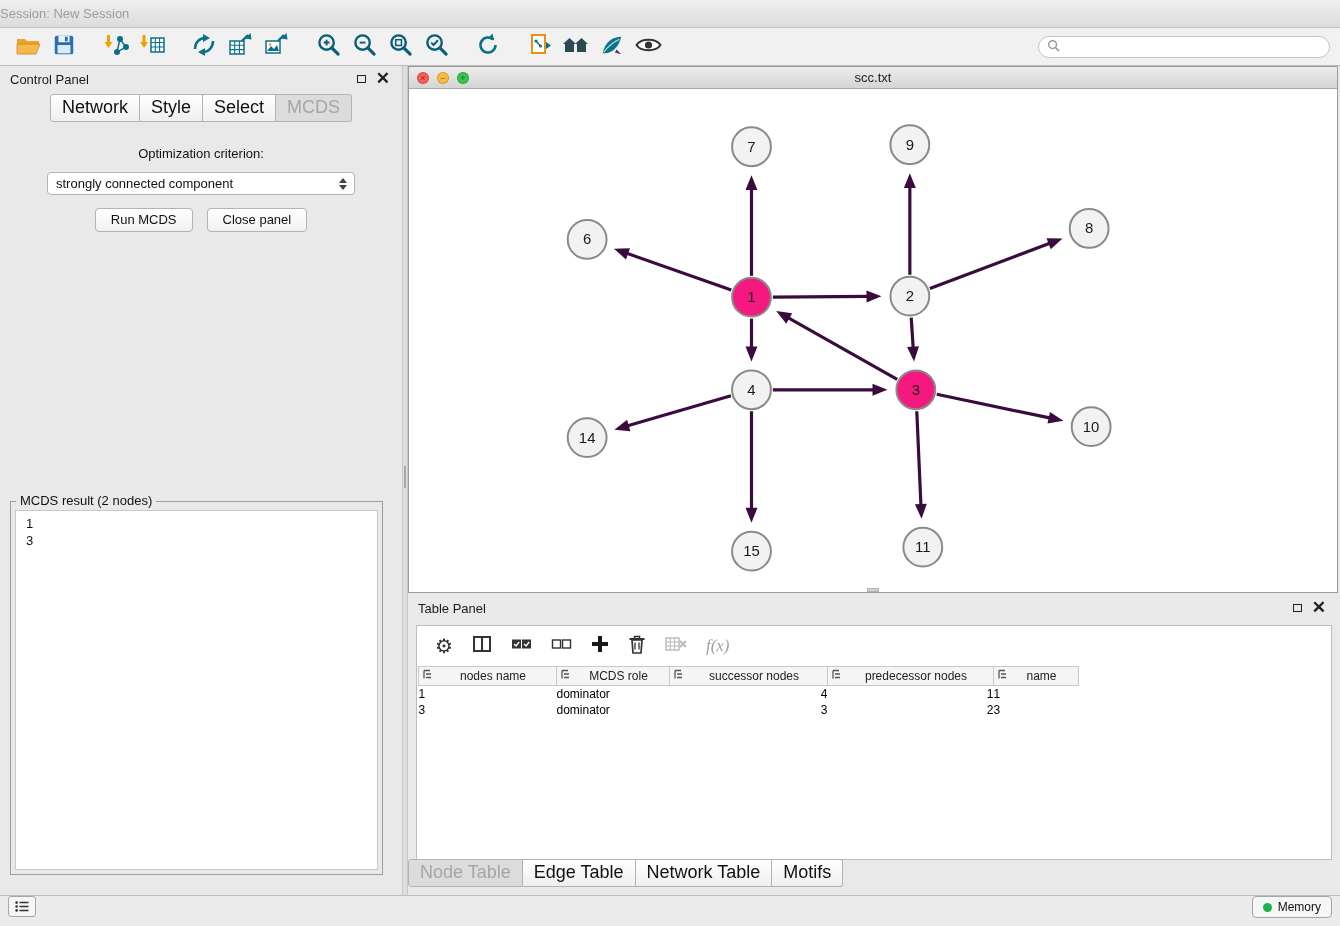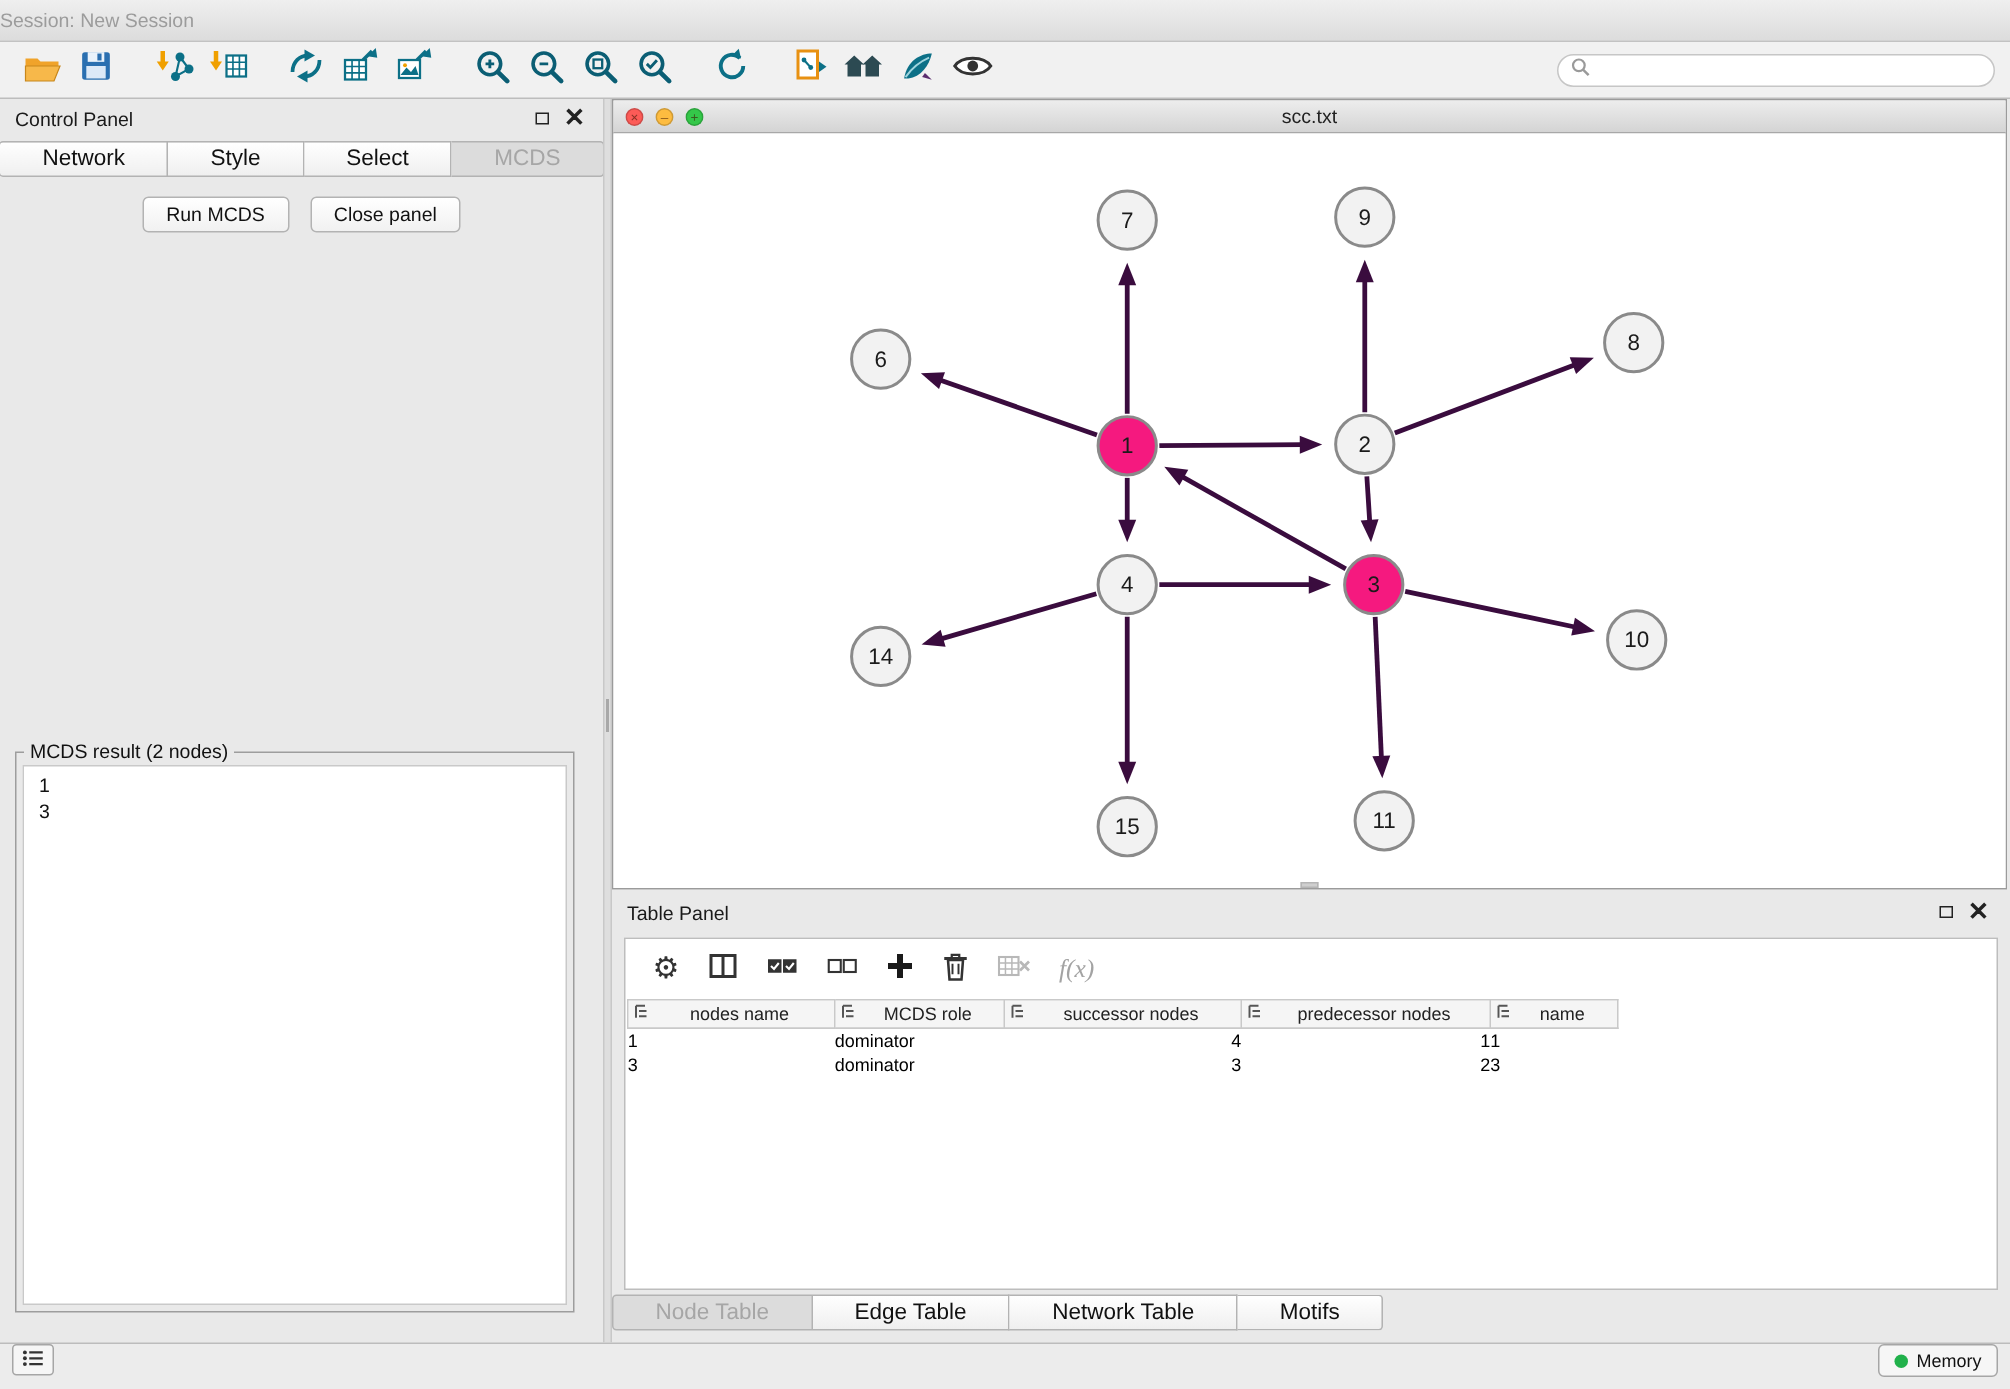--- a/index.html
+++ b/index.html
@@ -25,21 +25,21 @@
     font-family:"Liberation Sans",sans-serif; }
 
   
   .control-panel { position:absolute; top:66px; left:0; width:402px; bottom:31px; background:#e9e9e9; }
   .panel-header { height:26px; display:flex; align-items:center; padding:0 12px 0 10px; }
   .panel-title { font-size:13px; color:#1a1a1a; }
   .panel-header-icons { margin-left:auto; display:flex; gap:10px; align-items:center; }
   .float-box { width:9px; height:8px; border:1.5px solid #222; background:transparent; }
   .close-x { font-size:17px; font-weight:bold; color:#222; line-height:14px; }
   .cp-tabs { display:flex; justify-content:center; margin-top:2px; }
-  .seg-tab { font-size:15px; padding:2px 28px 3px; border:1px solid #b3b3b3; border-left:none;
+  .seg-tab { font-size:18px; padding:2px 11px 3px; border:1px solid #b3b3b3; border-left:none;
     background:linear-gradient(#ffffff,#efefef); color:#111; }
   .seg-tab:first-child { border-left:1px solid #b3b3b3; border-radius:3px 0 0 3px; }
   .seg-tab:last-child { border-radius:0 3px 3px 0; }
   .seg-tab.active { background:#dcdcdc; color:#a6a6a6; }
   .opt-label { text-align:center; font-size:13px; margin-top:24px; color:#111; }
   .opt-select { margin:11px auto 0; width:308px; height:23px; background:#fff;
     border:1px solid #b3b3b3; border-radius:4px; display:flex; align-items:center;
     padding:0 2px 0 8px; font-size:13px; color:#111; }
   .stepper { margin-left:auto; display:flex; flex-direction:column; gap:2px; padding:0 5px; }
   .tri-up { width:0; height:0; border-left:4px solid transparent; border-right:4px solid transparent;
@@ -288,20 +288,28 @@
       <span class="panel-header-icons">
         <span class="float-box"></span>
         <span class="close-x">✕</span>
       </span>
     </div>
     <div class="cp-tabs">
       <span class="seg-tab">Network</span>
       <span class="seg-tab">Style</span>
       <span class="seg-tab">Select</span>
       <span class="seg-tab active">MCDS</span>
+    </div>
+    <div class="opt-label">Optimization criterion:</div>
+    <div class="opt-select">
+      <span>strongly connected component</span>
+      <span class="stepper">
+        <span class="tri-up"></span>
+          <span class="tri-down"></span>
+      </span>
     </div>
     <div class="cp-buttons">
       <button class="btn">Run MCDS</button>
       <button class="btn">Close panel</button>
     </div>
     <div class="result-box">
       <span class="result-title">MCDS result (2 nodes)</span>
       <div class="result-inner">
         <div>1</div>
         <div>3</div>

